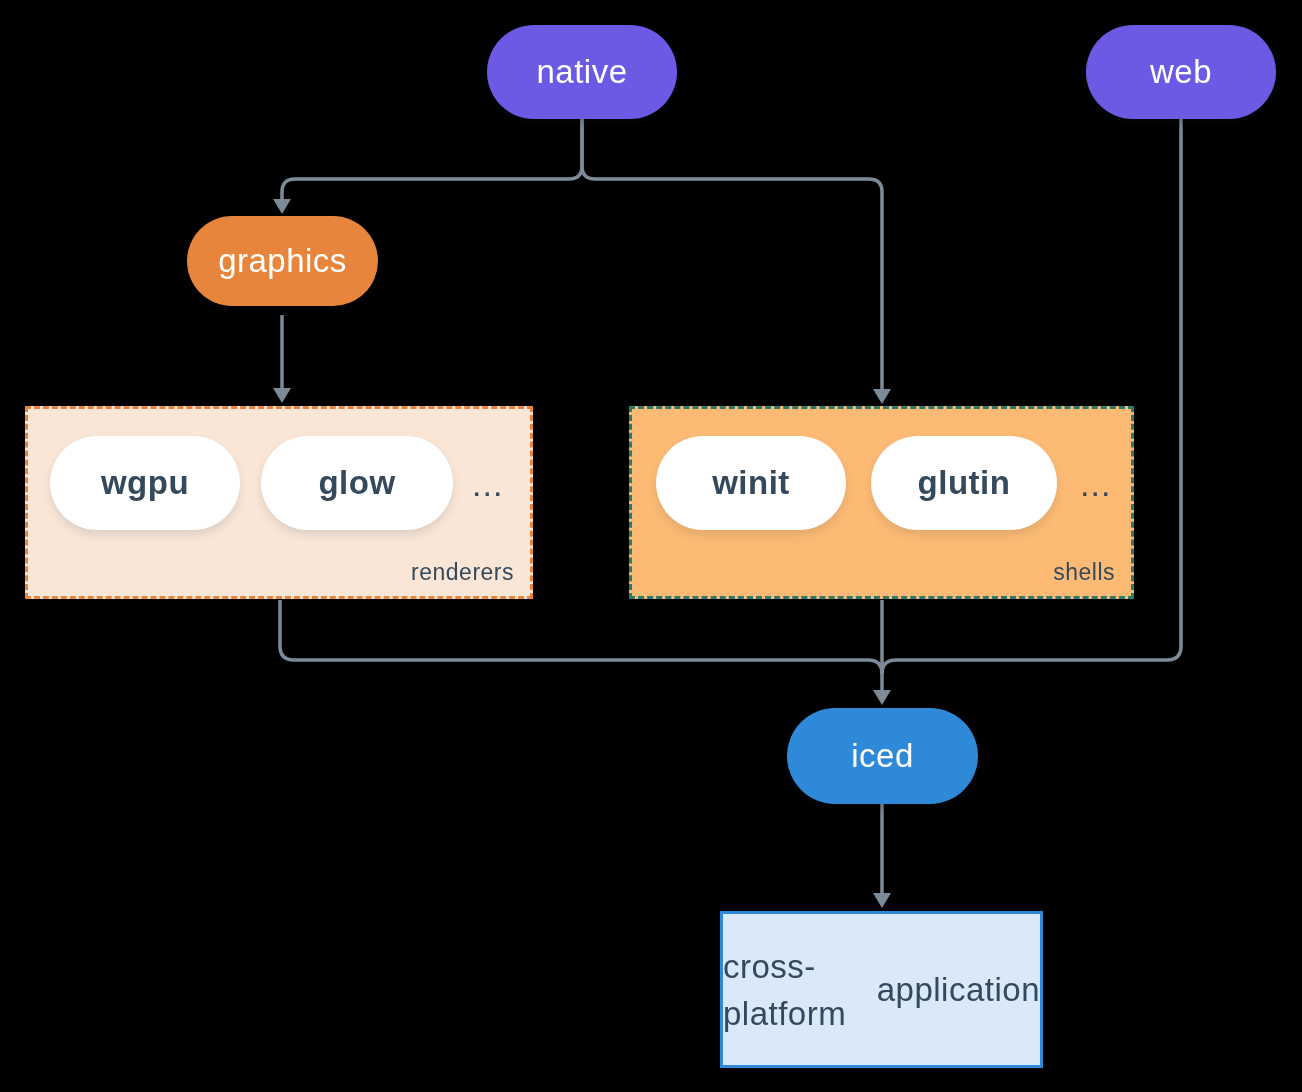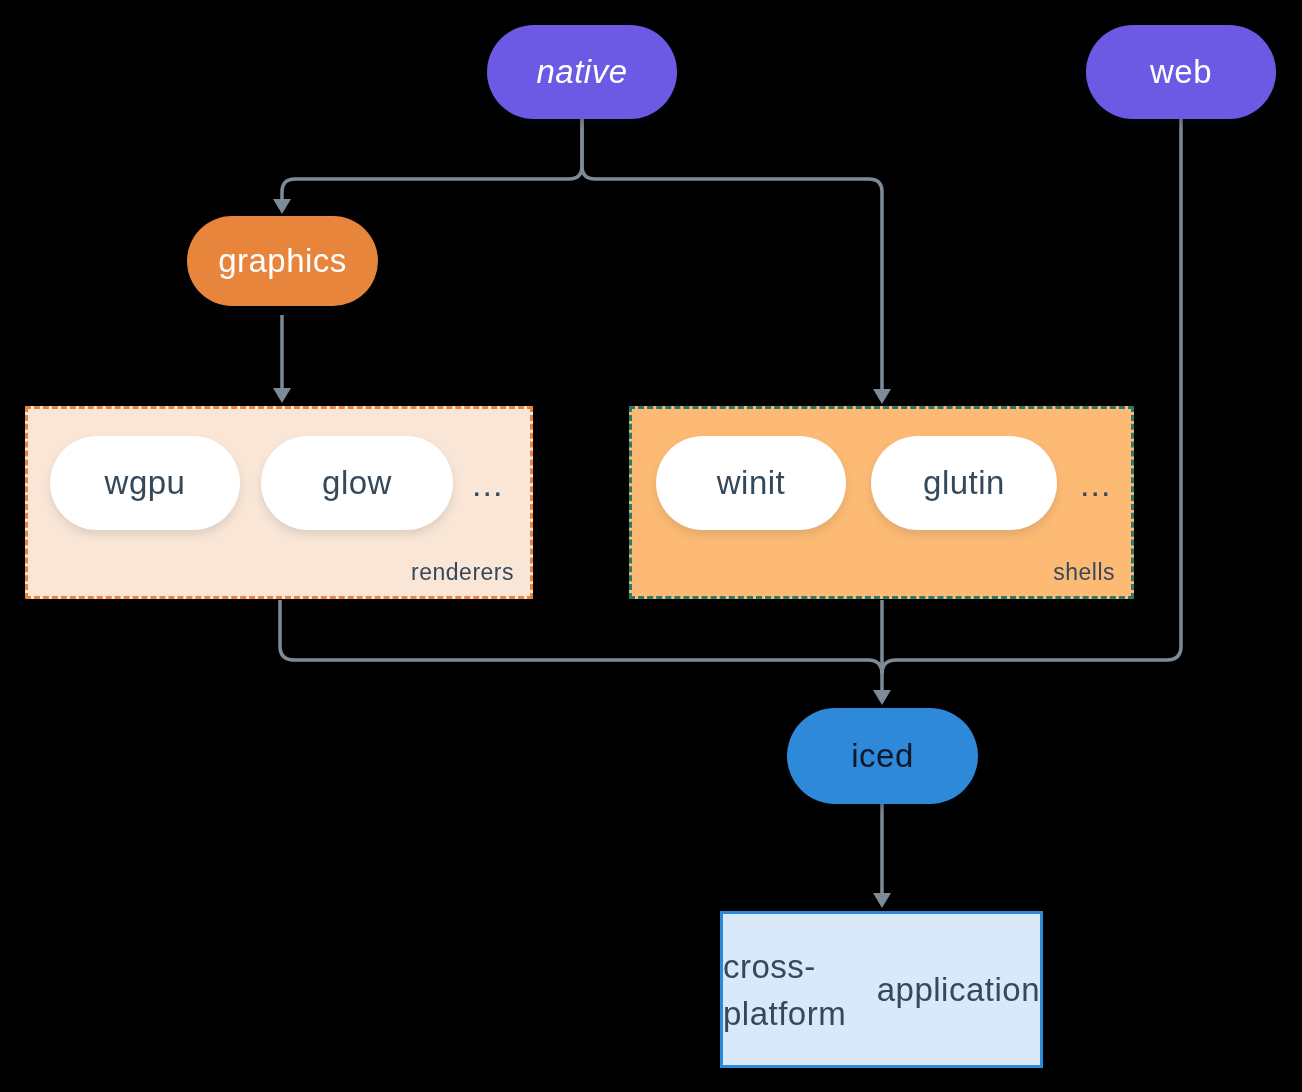--- a/index.html
+++ b/index.html
@@ -28,25 +28,26 @@
     display: flex;
     align-items: center;
     justify-content: center;
     border-radius: 48px;
     font-size: 33px;
     letter-spacing: 0.5px;
     box-shadow: 0 4px 8px rgba(10, 20, 30, 0.25);
   }
   .pill-purple { background: #6c5ae4; color: #ffffff; }
   .pill-orange { background: #e8853c; color: #ffffff; }
-  .pill-blue   { background: #2e89d8; color: #0f172a; }
+  .pill-blue   { background: #2e89d8; color: #ffffff; }
   .pill-white  {
     background: #ffffff;
     color: #35495c;
     box-shadow: 0 5px 9px rgba(40, 60, 80, 0.13);
+    font-weight: bold;
   }
   .group {
     position: absolute;
     border: 3px dashed;
     box-sizing: border-box;
   }
   .group-renderers {
     background: #fae6d6;
     border-color: #e8853c;
   }
@@ -112,21 +113,21 @@
     </g>
     <g fill="#7d8a97" stroke="none">
       <polygon points="282,214 273,199 291,199"></polygon>
       <polygon points="882,404 873,389 891,389"></polygon>
       <polygon points="282,403 273,388 291,388"></polygon>
       <polygon points="882,705 873,690 891,690"></polygon>
       <polygon points="882,908 873,893 891,893"></polygon>
     </g>
   </svg>
 
-  <div class="pill pill-purple" style="left:487px; top:25px; width:190px; height:94px;font-style:italic;">
+  <div class="pill pill-purple" style="left:487px; top:25px; width:190px; height:94px;">
     <span>native</span>
   </div>
 
   <div class="pill pill-purple" style="left:1086px; top:25px; width:190px; height:94px;">
     <span>web</span>
   </div>
 
   <div class="pill pill-orange" style="left:187px; top:216px; width:191px; height:90px;text-align:center;">
     <span>graphics</span>
   </div>

